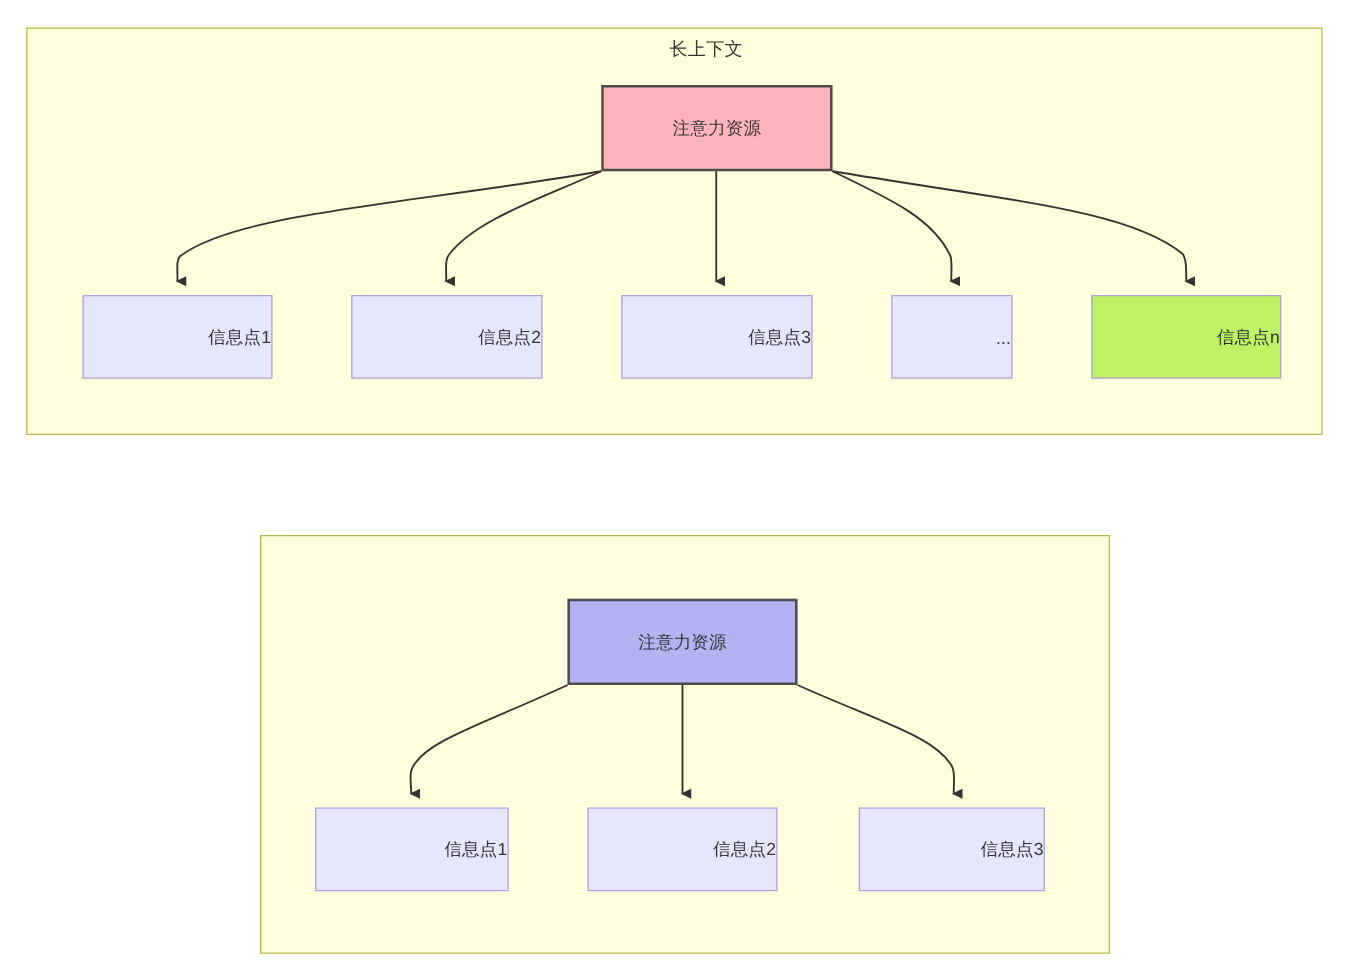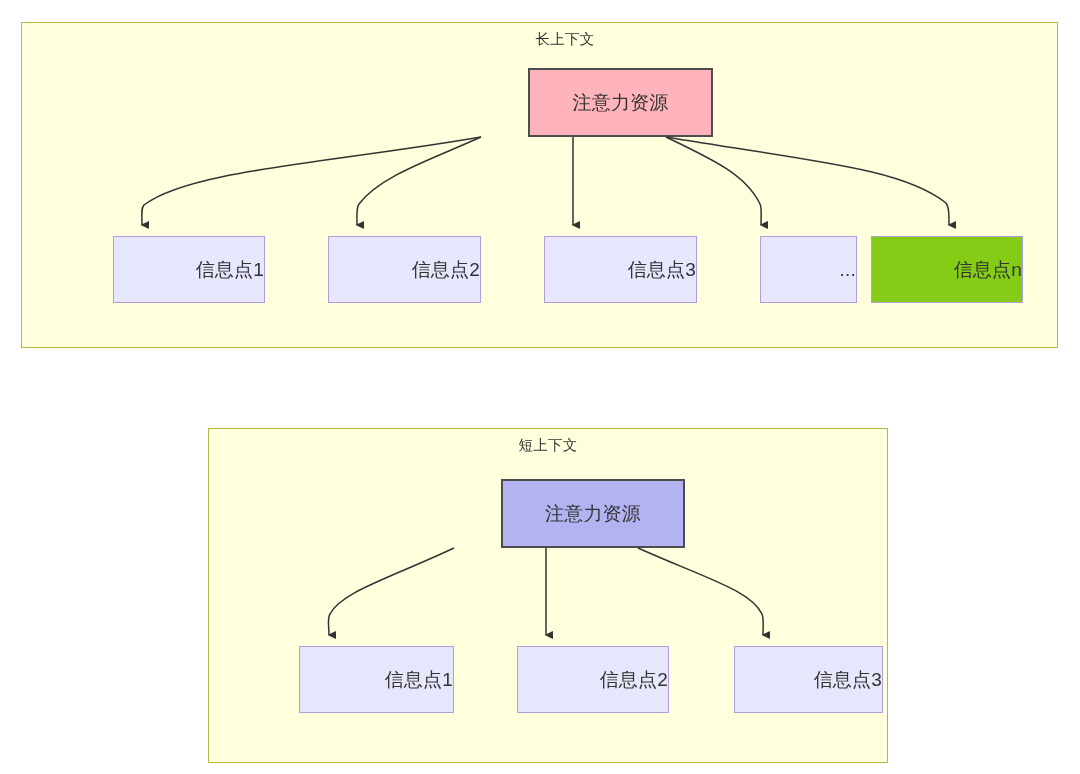--- a/index.html
+++ b/index.html
@@ -42,25 +42,24 @@
     white-space: nowrap;
     text-align: center;
     letter-spacing: 0.2px;
   }
   .node {
     position: absolute;
     box-sizing: border-box;
     display: flex;
     align-items: center;
     justify-content: center;
-    font-size: 19px;
+    font-size: 14px;
     color: #333333;
     white-space: nowrap;
     letter-spacing: 0.2px;
-    margin-left: 47px;
   }
   .node-root-pink {
     background: #ffb3ba;
     border: 2px solid #4d4d4d;
   }
   .node-root-purple {
     background: #b3b3f2;
     border: 2px solid #4d4d4d;
   }
   .node-leaf {
@@ -91,26 +90,25 @@
   </div>
   <div class="node node-leaf" style="left: 281px; top: 236px; width: 153px; height: 67px; background: rgb(230, 230, 253); border-color: rgb(179, 157, 219);">
     <span>信息点2</span>
   </div>
   <div class="node node-leaf" style="left: 497px; top: 236px; width: 153px; height: 67px; background: rgb(230, 230, 253); border-color: rgb(179, 157, 219);">
     <span>信息点3</span>
   </div>
   <div class="node node-leaf" style="left: 713px; top: 236px; width: 97px; height: 67px; background: rgb(230, 230, 253); border-color: rgb(179, 157, 219);">
     <span>...</span>
   </div>
-  <div class="node node-leaf" style="left: 824px; top: 236px; width: 152px; height: 67px; background: #84cc16; border-color: rgb(179, 157, 219);">
+  <div class="node node-leaf" style="left: 873px; top: 236px; width: 152px; height: 67px; background: #bef264; border-color: rgb(179, 157, 219);">
     <span>信息点n</span>
   </div>
 
   <div class="group-frame" style="left: 208px; top: 428px; width: 680px; height: 335px; background: rgb(255, 255, 221); border-color: rgb(183, 183, 69);"></div>
-  <div class="group-title" style="left:448px; top:436px; width:200px;">短上下文</div>
 
   <div class="node node-root-purple" style="left: 454px; top: 479px; width: 184px; height: 69px; background: rgb(179, 179, 242); border-color: rgb(77, 77, 77);">
     <span>注意力资源</span>
   </div>
 
   <div class="node node-leaf" style="left: 252px; top: 646px; width: 155px; height: 67px; background: rgb(230, 230, 253); border-color: rgb(179, 157, 219);">
     <span>信息点1</span>
   </div>
   <div class="node node-leaf" style="left: 470px; top: 646px; width: 152px; height: 67px; background: rgb(230, 230, 253); border-color: rgb(179, 157, 219);">
     <span>信息点2</span>

